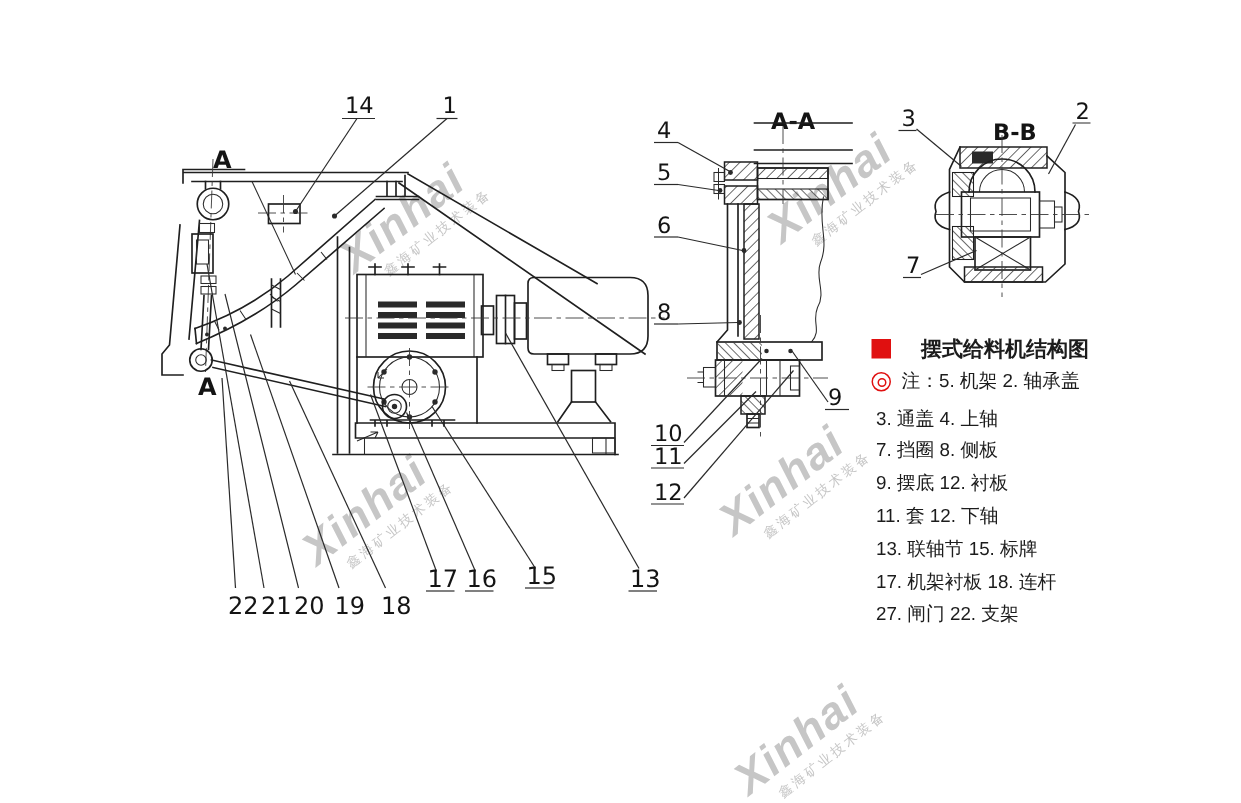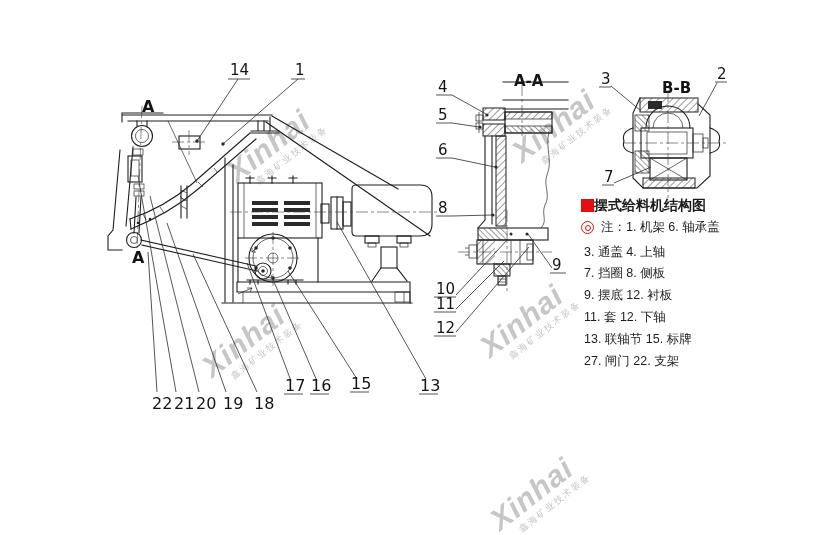--- a/index.html
+++ b/index.html
@@ -11,21 +11,21 @@
   .tn{stroke:#2a2a2a;stroke-width:0.7;fill:none;}
   .ld{stroke:#2a2a2a;stroke-width:0.8;fill:none;}
   .cl{stroke:#3a3a3a;stroke-width:0.6;fill:none;stroke-dasharray:12 3 3 3;}
   .dk{fill:#2a2a2a;}
   .num{font-family:"DejaVu Sans","Liberation Sans",sans-serif;font-size:15px;fill:#141414;}
   .numL{font-family:"DejaVu Sans","Liberation Sans",sans-serif;font-size:16px;fill:#141414;}
   .sec{font-family:"DejaVu Sans","Liberation Sans",sans-serif;font-size:15px;font-weight:bold;fill:#141414;}
   .amark{font-family:"DejaVu Sans","Liberation Sans",sans-serif;font-size:16px;font-weight:bold;fill:#141414;}
   
   .legend{position:absolute;left:581px;top:194px;width:185px;color:#1c1c1c;}
-  .lg-title{display:flex;align-items:center;gap:0;height:23px;font-size:14px;font-weight:bold;white-space:nowrap;}
+  .lg-title{display:flex;align-items:center;gap:20px;height:23px;font-size:14px;font-weight:bold;white-space:nowrap;margin-top:27px;}
   .lg-row{display:flex;align-items:center;gap:7px;height:21.8px;font-size:12.5px;white-space:nowrap;}
   .lg-row.plain{padding-left:3px;align-items:flex-end;}
   .sq{width:13px;height:13px;background:#e01010;flex:0 0 auto;}
   .ring{width:11px;height:11px;border:1.6px solid #e01010;border-radius:50%;
         display:flex;align-items:center;justify-content:center;flex:0 0 auto;}
   .ring::after{content:"";width:4px;height:4px;border:1.3px solid #e01010;border-radius:50%;}
   
   .wm{position:absolute;color:#c6c6c6;transform:rotate(-38deg);text-align:center;pointer-events:none;line-height:1;}
   .wm .b{font-size:30px;font-weight:bold;font-style:italic;letter-spacing:1px;display:block;}
   .wm .s{font-size:9px;display:block;margin-top:2px;margin-left:26px;letter-spacing:2px;}
@@ -322,35 +322,38 @@
     </g>
   </svg>
 
   <div class="legend">
     <div class="lg-title">
       <span class="sq"></span>
       <span>摆式给料机结构图</span>
     </div>
     <div class="lg-row">
       <span class="ring"></span>
-      <span>注：1. 机架 6. 轴承盖</span>
+      <span>注：5. 机架 2. 轴承盖</span>
     </div>
     <div class="lg-row plain">
         <span>3. 通盖 4. 上轴</span>
       </div>
     <div class="lg-row plain">
         <span>7. 挡圈 8. 侧板</span>
       </div>
     <div class="lg-row plain">
         <span>9. 摆底 12. 衬板</span>
       </div>
     <div class="lg-row plain">
         <span>11. 套 12. 下轴</span>
       </div>
     <div class="lg-row plain">
         <span>13. 联轴节 15. 标牌</span>
       </div>
     <div class="lg-row plain">
+        <span>17. 机架衬板 18. 连杆</span>
+      </div>
+    <div class="lg-row plain">
         <span>27. 闸门 22. 支架</span>
       </div>
   </div>
 
 </div>
 
 </body></html>

